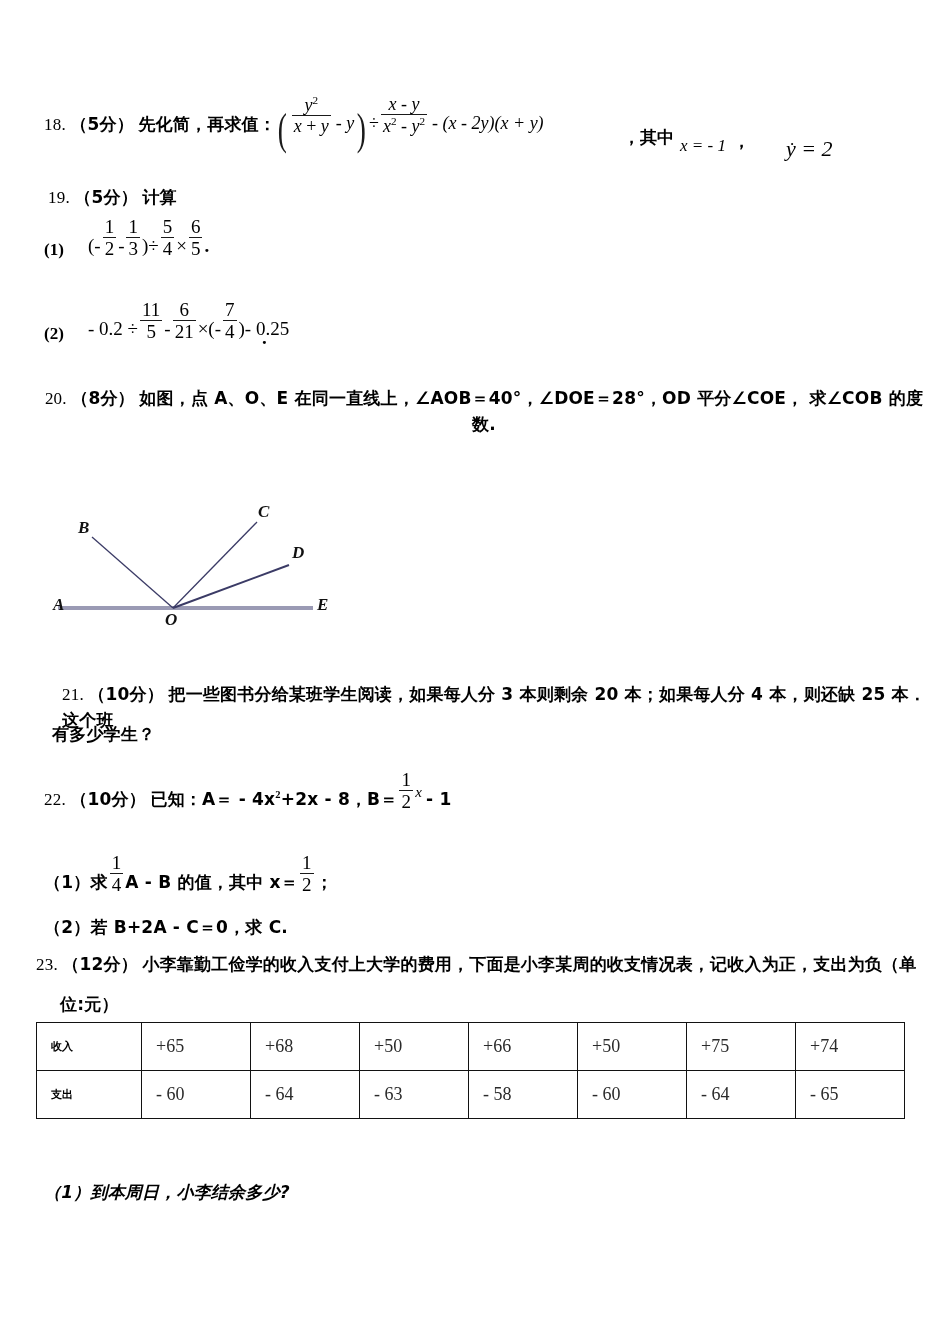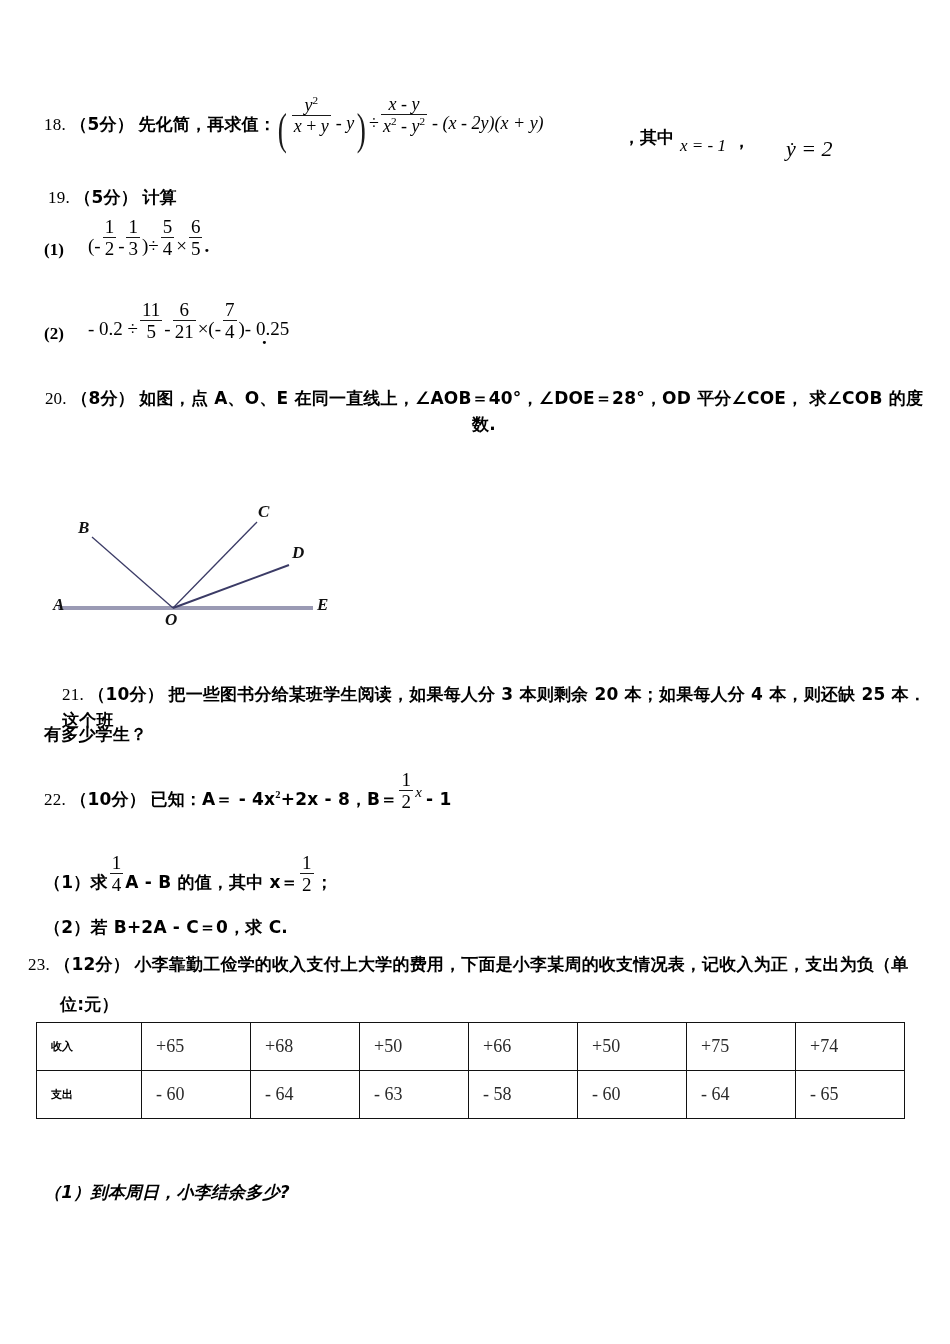--- a/index.html
+++ b/index.html
@@ -161,35 +161,35 @@
     <span class="lbl" style="left:247px; top:48px;">D</span>
     <span class="lbl" style="left:272px; top:100px;">E</span>
     <span class="lbl" style="left:120px; top:115px;">O</span>
   </div>
 
   <div class="q" style="left:44px; top:682px; width:880px;margin-left:18px;">
     <span class="num">21.</span>
     <span class="cn">（10分）</span>
     <span class="cn">把一些图书分给某班学生阅读，如果每人分 3 本则剩余 20 本；如果每人分 4 本，则还缺 25 本．这个班</span>
   </div>
-  <div class="q cn" style="left:44px; top:722px;">有多少学生？</div>
+  <div class="q cn" style="left:52px; top:722px;">有多少学生？</div>
 
   <div class="q" style="left:44px; top:775px;">
     <span class="num">22.</span>
     <span class="cn">（10分）</span>
     <span class="cn">已知：A＝ - 4x</span><sup class="exn" style="font-weight:bold;">2</sup><span class="cn">+2x - 8，B＝</span><span class="frac" style="font-size:19px;"><span class="nu">1</span><span class="de">2</span></span><span class="mi" style="font-size:15px; vertical-align:0.55em;">x</span><span class="cn" style="margin-left:4px;">- 1</span>
   </div>
 
   <div class="q" style="left:44px; top:858px;">
     <span class="cn">（1）求</span><span class="frac" style="font-size:19px;"><span class="nu">1</span><span class="de">4</span></span><span class="cn">A - B 的值，其中 x＝</span><span class="frac" style="font-size:19px;"><span class="nu">1</span><span class="de">2</span></span><span class="cn">；</span>
   </div>
 
   <div class="q cn" style="left:44px; top:915px;">（2）若 B+2A - C＝0，求 C.</div>
 
-  <div class="q" style="left:28px; top:952px; width:890px;">
+  <div class="q" style="left:36px; top:952px; width:890px;">
     <span class="num">23.</span>
     <span class="cn">（12分）</span>
     <span class="cn">小李靠勤工俭学的收入支付上大学的费用，下面是小李某周的收支情况表，记收入为正，支出为负（单</span>
   </div>
   <div class="q cn" style="left:44px; top:992px;margin-left:16px;">位:元）</div>
 
   <table class="sheet" style="left:36px; top:1022px; width:868px;">
     <colgroup>
       <col style="width:105px">
         <col style="width:109px">

